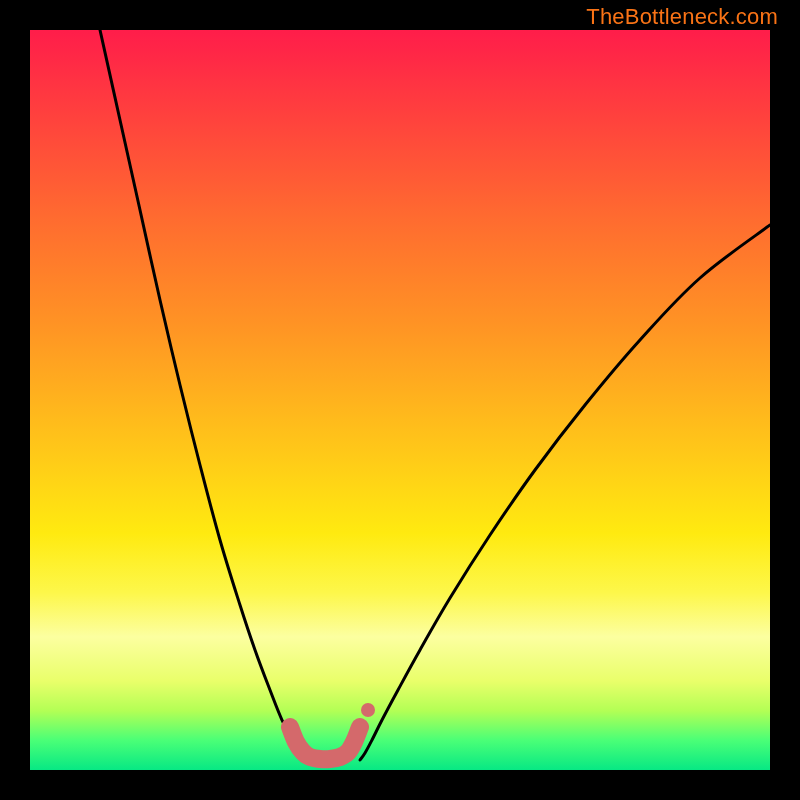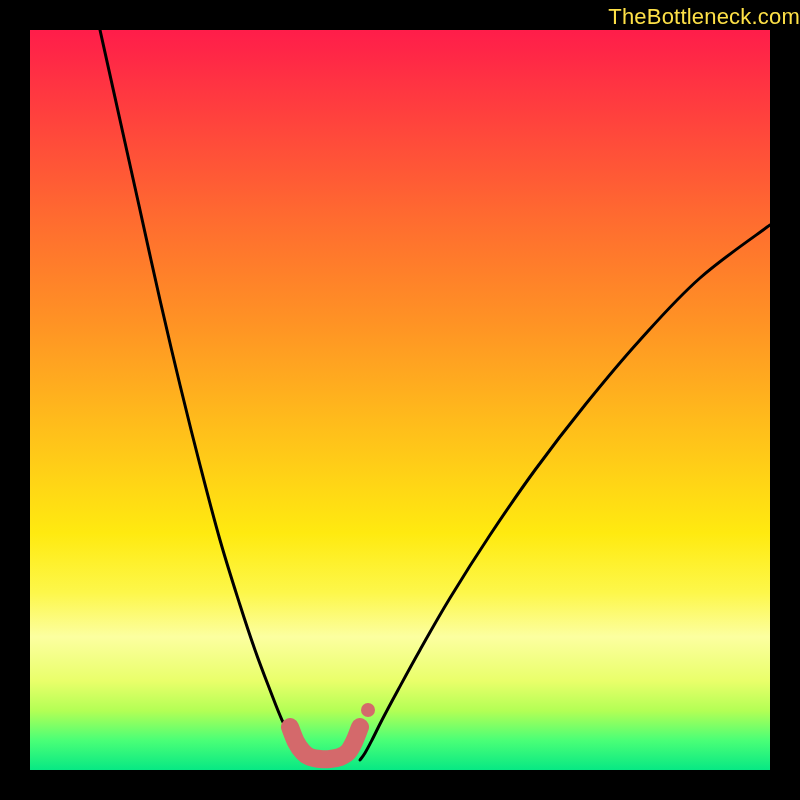--- a/index.html
+++ b/index.html
@@ -37,22 +37,22 @@
       #fcffa0 82%,
       #e9ff6a 88%,
       #b3ff55 92%,
       #4aff77 96%,
       #07e884 100%
     );
   }
   .watermark {
     position: absolute;
     top: 4px;
-    right: 0;
-    color: #fde047;
+    right: 22px;
+    color: #f97316;
     font-size: 22px;
     font-weight: 500;
     letter-spacing: 0.2px;
     user-select: none;
   }
   svg.curves {
     position: absolute;
     left: 0;
     top: 0;
   }

